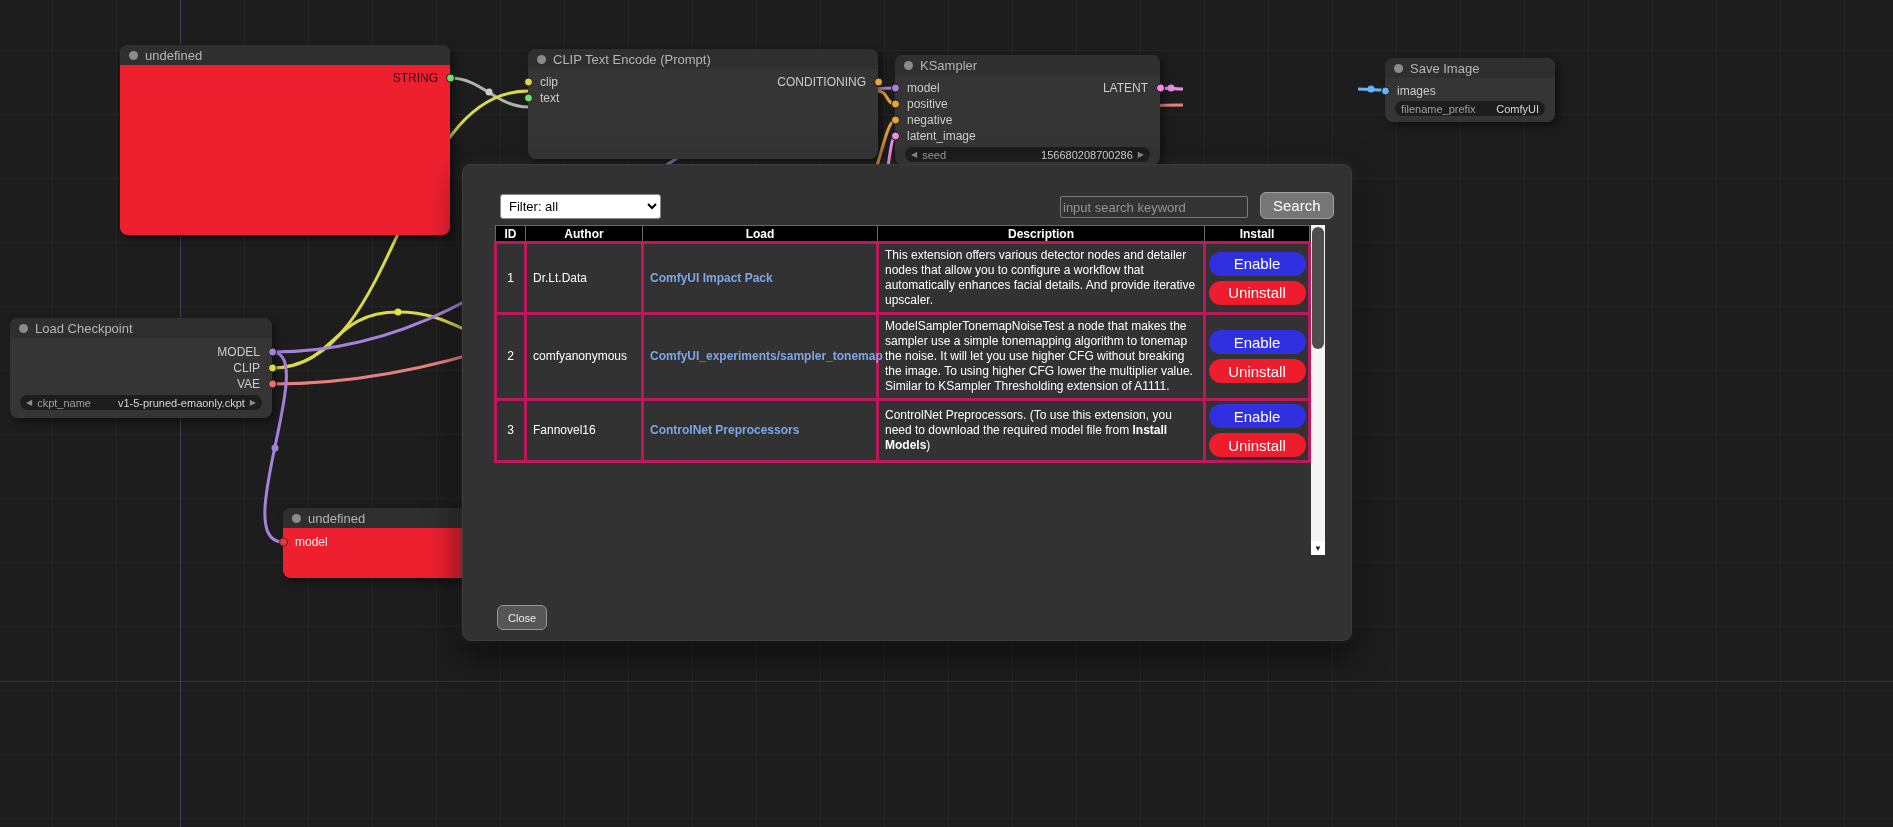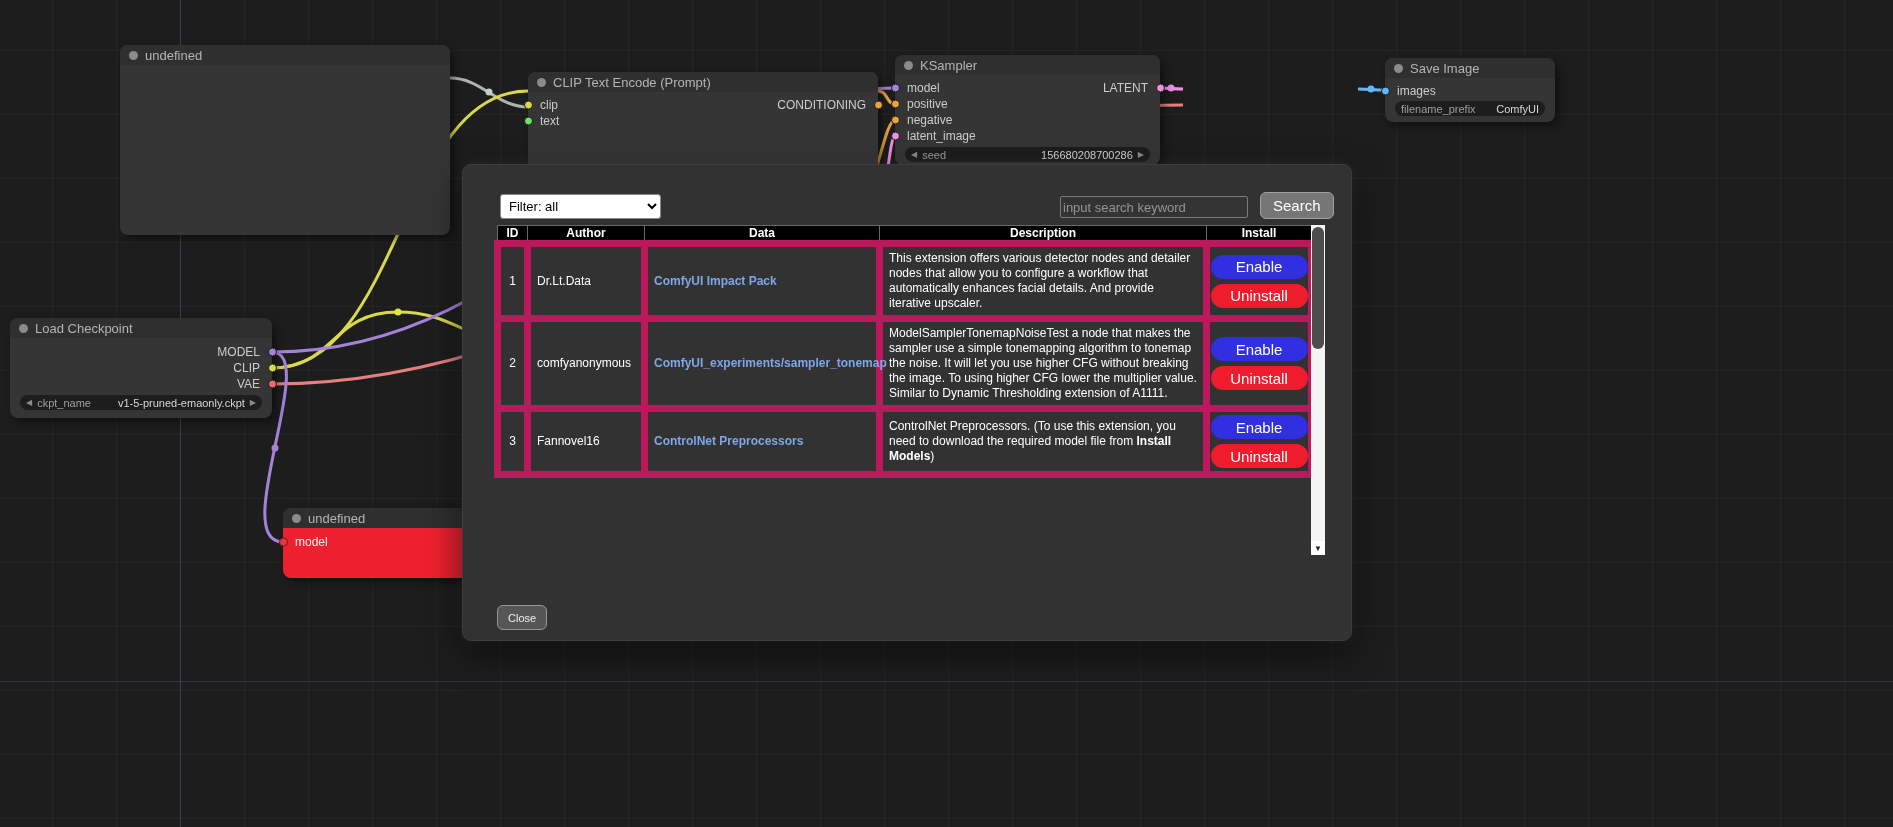--- a/index.html
+++ b/index.html
@@ -57,21 +57,21 @@
                   background:#333; border:1px solid #7a7a7a; border-radius:2px;
                   color:#ddd; font-size:13px; padding:0 2px; font-family:"Liberation Sans",sans-serif; }
   .search-input::placeholder { color:#949494; }
   .btn-search { position:absolute; left:797px; top:27px; height:27px; padding:0 12px;
                 background:#767676; border:1px solid #a0a0a0; border-radius:6px;
                 color:#fff; font-size:15px; font-family:"Liberation Sans",sans-serif; }
   .ext-table { position:absolute; left:31px; top:60px; width:817px;
                border-collapse:collapse; table-layout:fixed; }
   .ext-table th { background:#000; color:#fff; font-size:12px; font-weight:bold;
                   height:17px; border:1px solid #6a6a6a; padding:0; }
-  .ext-table td { border:7px solid #be185d; color:#fff; font-size:12px;
+  .ext-table td { border:3px solid #be185d; color:#fff; font-size:12px;
                   line-height:15px; padding:4px 6px; vertical-align:middle; }
   .td-id { text-align:center; }
   .td-name { font-weight:bold;margin-top:24px; }
   .name-link { color:#7ea6e8; cursor:pointer; }
   .td-install { padding:3px 16px !important; }
   .btn-stack { display:flex; flex-direction:column; align-items:center; gap:5px; }
   .btn-enable, .btn-uninstall { width:97px; height:24px; border:none; border-radius:12px;
                   color:#fff; font-size:15px; line-height:1; font-family:"Liberation Sans",sans-serif; }
   .btn-enable { background:#3030e0; }
   .btn-uninstall { background:#ee1c2c; }
@@ -108,23 +108,29 @@
     <circle cx="1171" cy="88" r="3.5" fill="#ef8fe4"></circle>
     <path d="M1358,89 C1369,89 1373,90 1385,90" stroke="#64b5f6" stroke-width="3" fill="none"></path>
     <circle cx="1371" cy="89" r="3.5" fill="#64b5f6"></circle>
   </svg>
 
   <div class="node" style="left:120px; top:45px; width:330px; height:190px;">
     <div class="node-title">
       <span class="tdot"></span>
       <span>undefined</span>
     </div>
-  </div>
-
-  <div class="node" style="left:528px; top:72px; width:350px; height:110px;">
+    <div class="node-body error" style="height:170px;">
+      <div class="slot out-only">
+        <span class="lab-dark">STRING</span>
+        <span class="dot out c-green"></span>
+      </div>
+    </div>
+  </div>
+
+  <div class="node" style="left:528px; top:49px; width:350px; height:110px;">
     <div class="node-title">
       <span class="tdot"></span>
       <span>CLIP Text Encode (Prompt)</span>
     </div>
     <div class="node-body">
       <div class="slot dual">
         <span style="display:flex;align-items:center;">
           <span class="dot in c-yellow"></span>
           <span>clip</span>
         </span>
@@ -247,21 +253,21 @@
         <col style="width:30px">
           <col style="width:117px">
           <col style="width:235px">
         <col style="width:327px">
           <col style="width:105px">
       </colgroup>
       <thead>
         <tr>
           <th>ID</th>
           <th>Author</th>
-          <th>Data</th>
+          <th>Load</th>
           <th>Description</th>
           <th>Install</th>
         </tr>
       </thead>
       <tbody>
         <tr>
           <td class="td-id">1</td>
           <td>Dr.Lt.Data</td>
           <td class="td-name"><span class="name-link">ComfyUI Impact Pack</span></td>
           <td><span>This extension offers various detector nodes and detailer nodes that allow you to configure a workflow that automatically enhances facial details. And provide iterative upscaler.</span><b></b><span></span></td>
@@ -269,21 +275,21 @@
             <div class="btn-stack">
               <button class="btn-enable">Enable</button>
               <button class="btn-uninstall">Uninstall</button>
             </div>
           </td>
         </tr>
         <tr>
           <td class="td-id">2</td>
           <td>comfyanonymous</td>
           <td class="td-name"><span class="name-link">ComfyUI_experiments/sampler_tonemap</span></td>
-          <td><span>ModelSamplerTonemapNoiseTest a node that makes the sampler use a simple tonemapping algorithm to tonemap the noise. It will let you use higher CFG without breaking the image. To using higher CFG lower the multiplier value. Similar to Dynamic Thresholding extension of A1111.</span><b></b><span></span></td>
+          <td><span>ModelSamplerTonemapNoiseTest a node that makes the sampler use a simple tonemapping algorithm to tonemap the noise. It will let you use higher CFG without breaking the image. To using higher CFG lower the multiplier value. Similar to KSampler Thresholding extension of A1111.</span><b></b><span></span></td>
           <td class="td-install">
             <div class="btn-stack">
               <button class="btn-enable">Enable</button>
               <button class="btn-uninstall">Uninstall</button>
             </div>
           </td>
         </tr>
         <tr>
           <td class="td-id">3</td>
           <td>Fannovel16</td>

